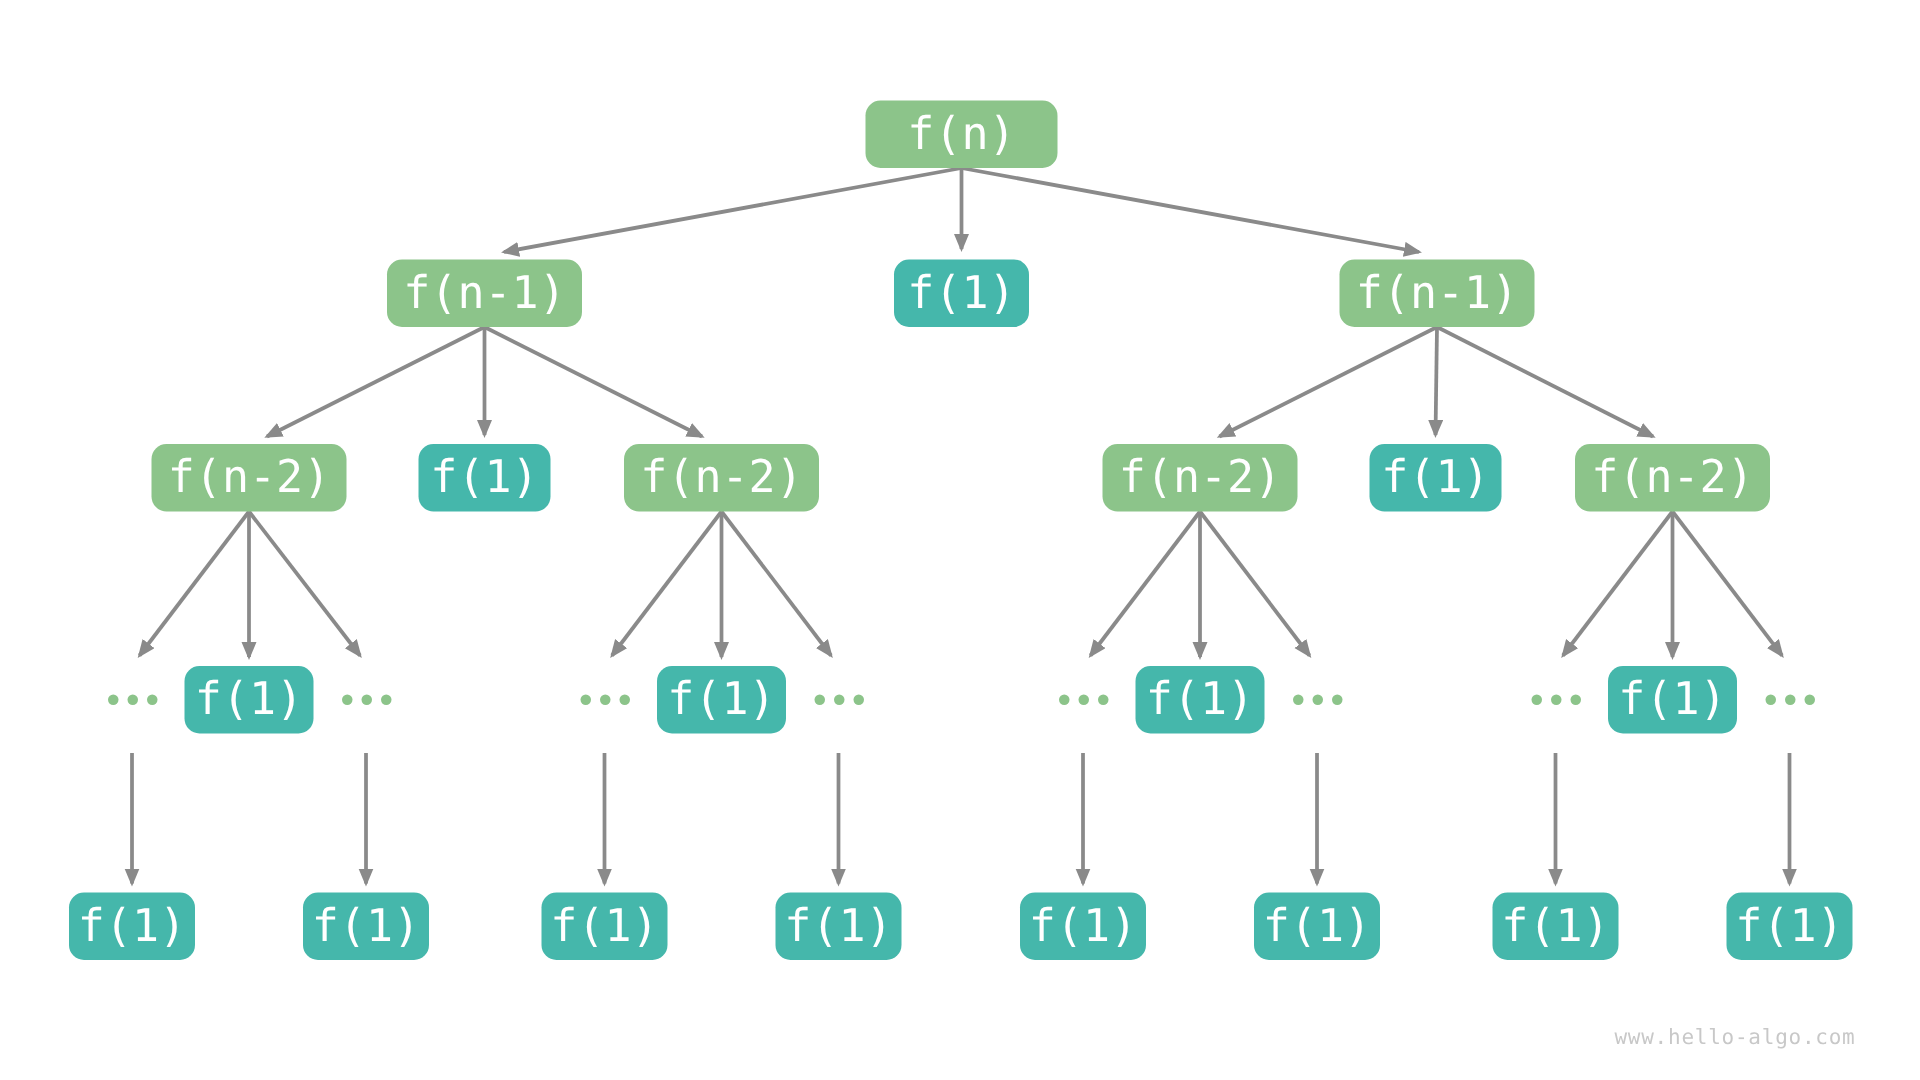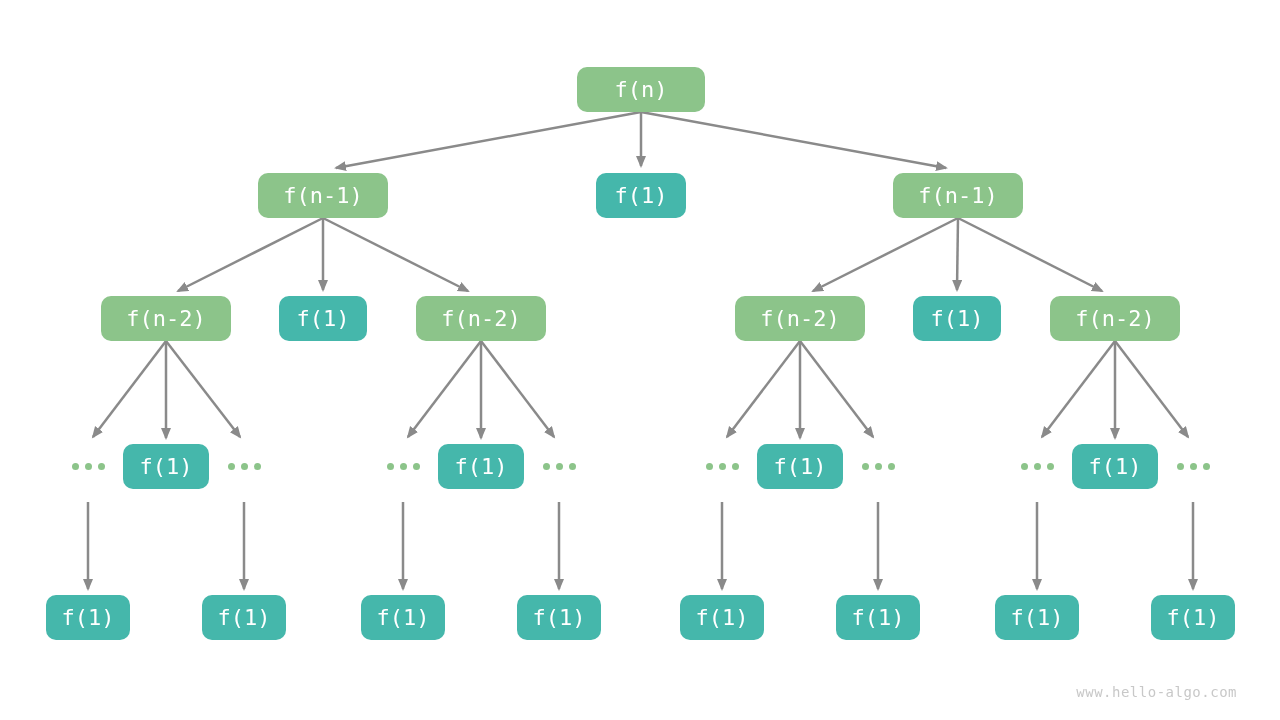--- a/index.html
+++ b/index.html
@@ -21,21 +21,21 @@
     width: 1280px;
     height: 720px;
   }
   .node {
     position: absolute;
     box-sizing: border-box;
     border-radius: 10px;
     display: flex;
     align-items: center;
     justify-content: center;
-    font-size: 22px;
+    font-size: 30px;
     font-weight: 500;
     letter-spacing: 0px;
     white-space: nowrap;
     z-index: 2;
   }
   .dots {
     position: absolute;
     display: flex;
     gap: 6px;
     z-index: 2;

